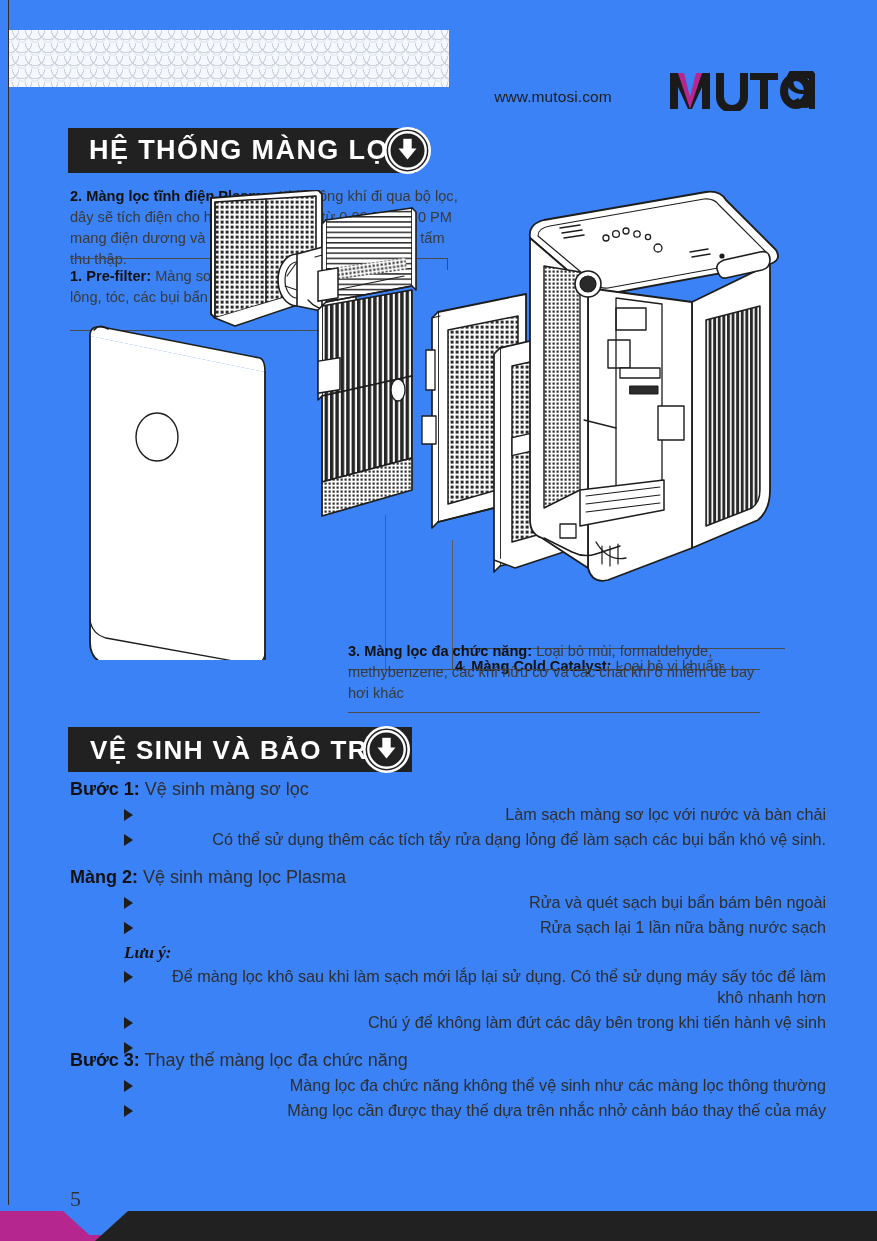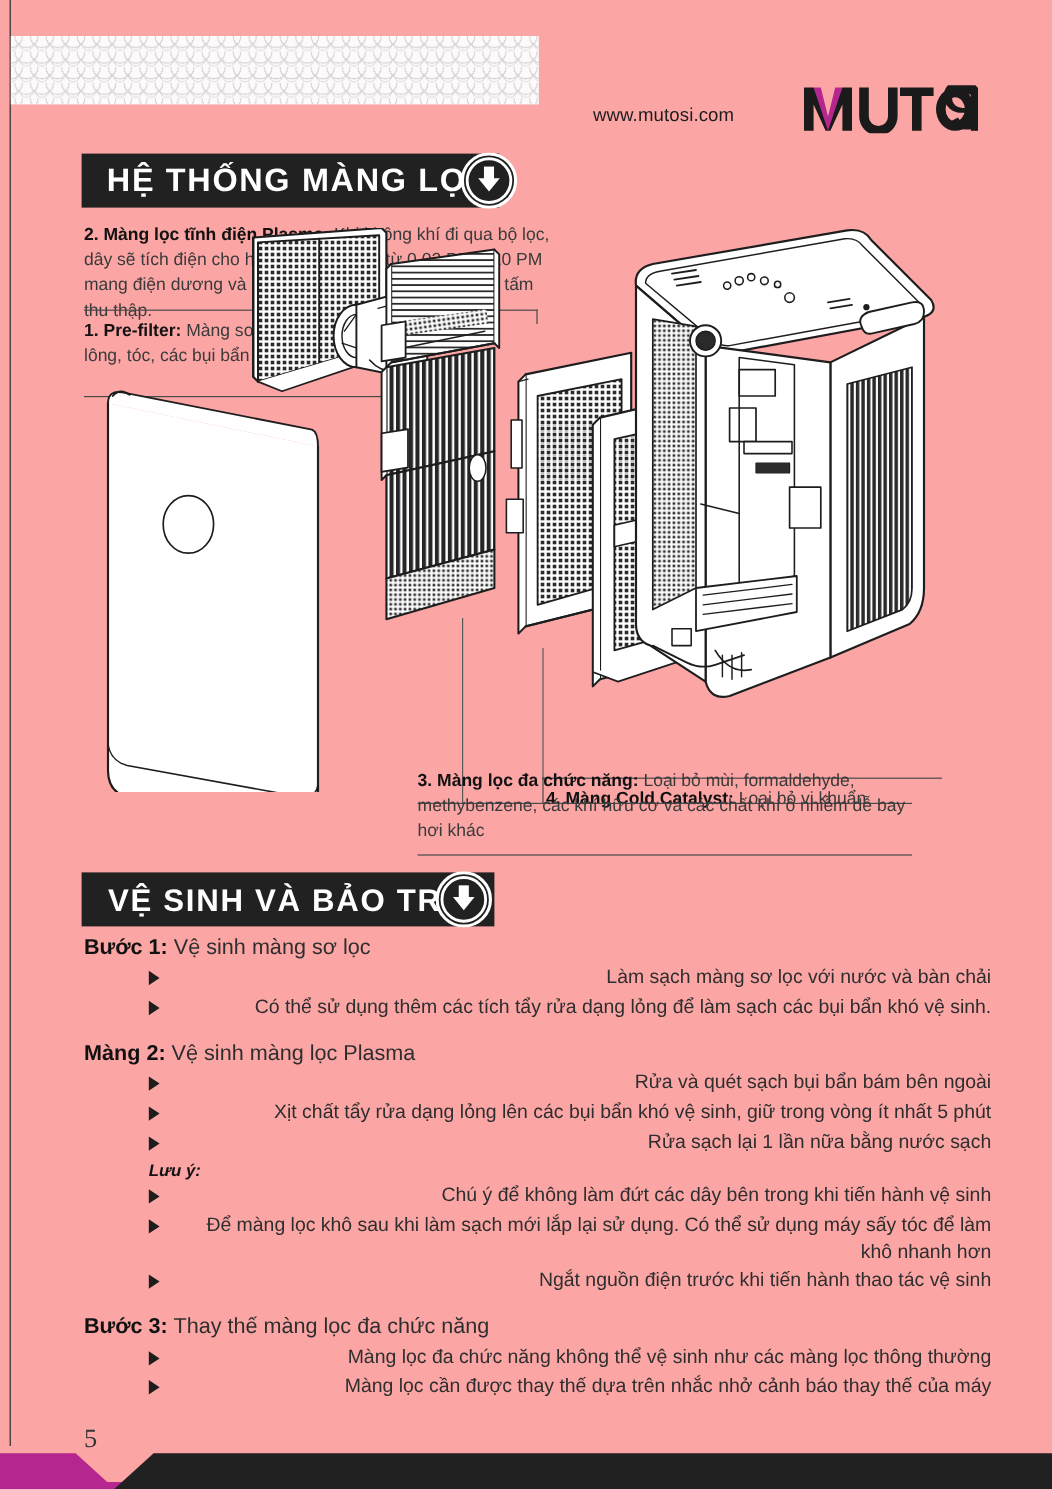--- a/index.html
+++ b/index.html
@@ -1,21 +1,21 @@
 <!DOCTYPE html>
 <html><head>
 <meta charset="utf-8">
 <style>
   html,body{margin:0;padding:0;background:#ffffff;}
   body{
     width:877px;height:1241px;position:relative;overflow:hidden;
     font-family:"Liberation Sans","DejaVu Sans",sans-serif;
     color:#1d1d1d;
   }
-  .page{position:absolute;inset:0;background:#fca5a5;}
+  .page{position:absolute;inset:0;background:#3b82f6;}
 
   
   .page-edge{position:absolute;left:8px;top:0;width:1px;height:1205px;background:#2b2b2b;}
 
   
   .header{position:absolute;left:0;top:30px;width:877px;height:62px;}
   .pattern{
     position:absolute;left:9px;top:0;width:440px;height:57px;
     background-color:#ffffff;
     background-image:
@@ -89,21 +89,21 @@
   .bullets{margin:2px 0 0 0;padding:0;list-style:none;text-align:right;}
   .bullets li{
     position:relative;padding-left:22px;margin-left:54px;
     font-size:16.2px;line-height:1.34;color:#2e2e2e;margin-top:3px;
   }
   .bullets li .tri{
     position:absolute;left:0;top:5px;width:0;height:0;
     border-left:9px solid #1d1d1d;border-top:6px solid transparent;border-bottom:6px solid transparent;
   }
   .note-label{
-    margin-left:54px;margin-top:4px;font-size:14px;font-weight:bold;font-style:italic;color:#111;
+    margin-left:54px;margin-top:4px;font-size:17px;font-weight:bold;font-style:italic;color:#111;font-family:Liberation Serif, serif;
   }
 
   
   .pagenum{position:absolute;left:70px;top:1186px;font-size:22px;color:#333;font-family:"Liberation Serif","DejaVu Serif",serif;}
   .footbar{position:absolute;left:0;top:1205px;width:877px;height:36px;}
   .footbar svg{display:block;}
 </style>
 </head>
 <body>
 
@@ -335,28 +335,28 @@
         <li><span class="tri"></span><span>Có thể sử dụng thêm các tích tẩy rửa dạng lỏng để làm sạch các bụi bẩn khó vệ sinh.</span></li>
       </ul>
     </div>
 
     <div class="step">
       <div class="step-title">
         <b>Màng 2:</b><span> Vệ sinh màng lọc Plasma</span>
       </div>
       <ul class="bullets">
         <li><span class="tri"></span><span>Rửa và quét sạch bụi bẩn bám bên ngoài</span></li>
-        <li><span class="tri"></span><span>Xịt chất tẩy rửa dạng lỏng lên các bụi bẩn khó vệ sinh, giữ trong vòng ít nhất 5 phút</span></li>
+        <li><span class="tri"></span></li>
         <li><span class="tri"></span><span>Rửa sạch lại 1 lần nữa bằng nước sạch</span></li>
       </ul>
       <div class="note-label">Lưu ý:</div>
       <ul class="bullets">
+        <li><span class="tri"></span><span>Để màng lọc khô sau khi làm sạch mới lắp lại sử dụng. Có thể sử dụng máy sấy tóc để làm khô nhanh hơn</span></li>
         <li><span class="tri"></span><span>Chú ý để không làm đứt các dây bên trong khi tiến hành vệ sinh</span></li>
-        <li><span class="tri"></span><span>Để màng lọc khô sau khi làm sạch mới lắp lại sử dụng. Có thể sử dụng máy sấy tóc để làm khô nhanh hơn</span></li>
-        <li><span class="tri"></span><span>Ngắt nguồn điện trước khi tiến hành thao tác vệ sinh</span></li>
+        <li><span class="tri"></span></li>
       </ul>
     </div>
 
     <div class="step">
       <div class="step-title">
         <b>Bước 3:</b><span> Thay thế màng lọc đa chức năng</span>
       </div>
       <ul class="bullets">
         <li><span class="tri"></span><span>Màng lọc đa chức năng không thể vệ sinh như các màng lọc thông thường</span></li>
         <li><span class="tri"></span><span>Màng lọc cần được thay thế dựa trên nhắc nhở cảnh báo thay thế của máy</span></li>

